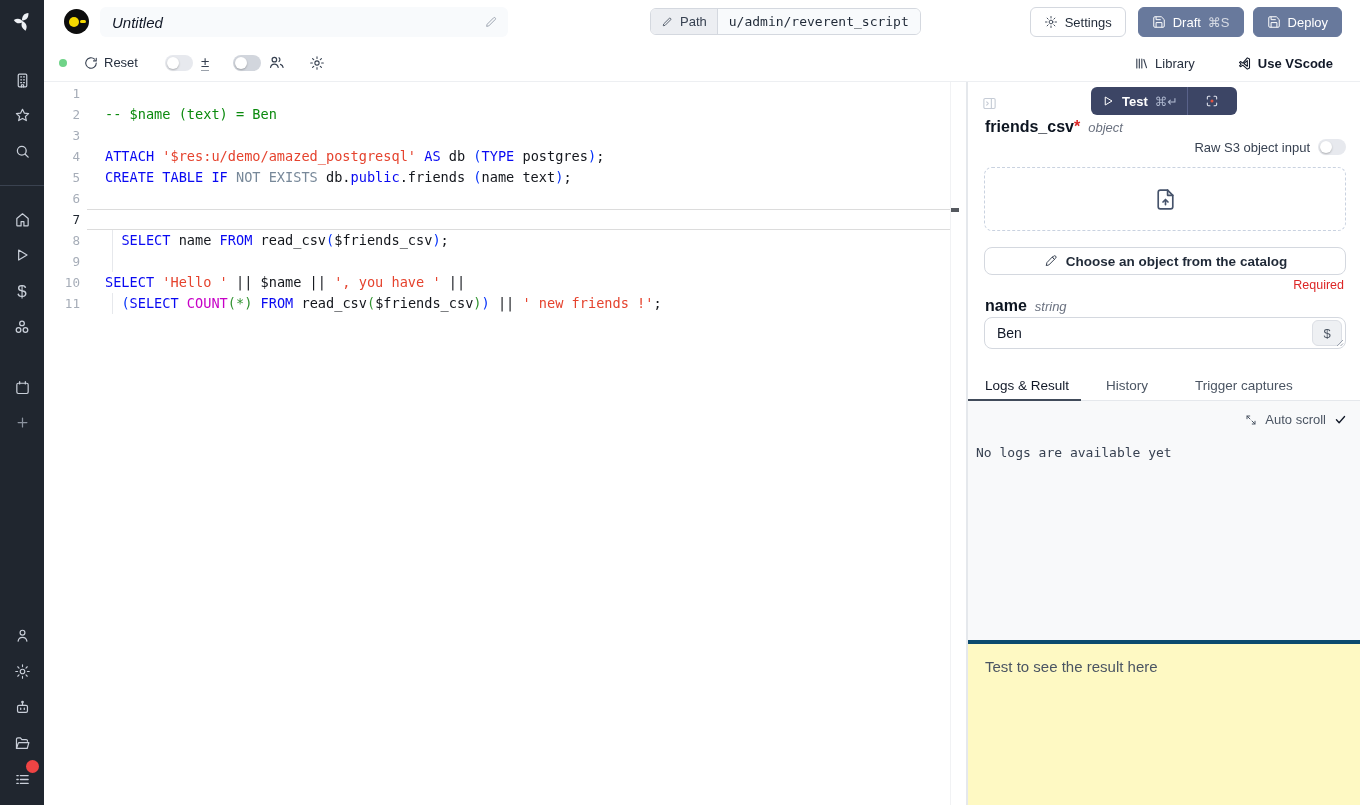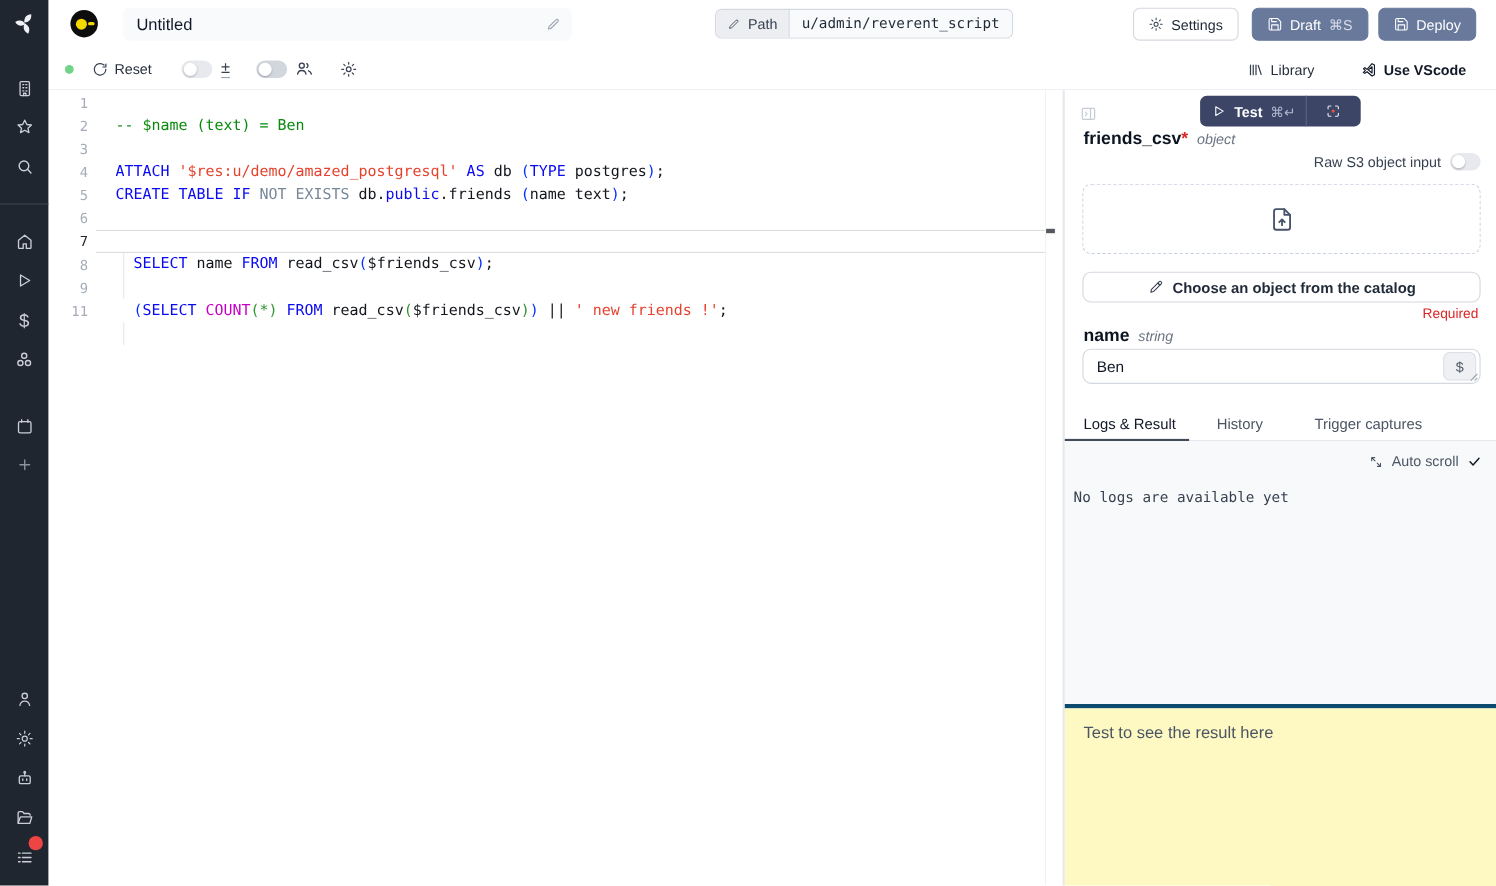--- a/index.html
+++ b/index.html
@@ -15,21 +15,21 @@
   .rail-item.dim { color:#8b939f; }
   #rail .divider { position:absolute; left:0; top:185px; width:44px; height:1px; background:#3a4250; }
   .rail-badge { position:absolute; right:5px; top:-7px; width:13px; height:13px; border-radius:50%; background:#ef4444; }
   .dollar-glyph { font-size:17px; font-weight:400; line-height:1; }
 
   
   #topbar { position:absolute; left:44px; top:0; width:1316px; height:44px; background:#fff; }
   #lang-avatar { position:absolute; left:20px; top:9px; width:25px; height:25px; border-radius:50%; background:#0d0d0d; }
   #lang-avatar .duck-eye { position:absolute; left:5px; top:8px; width:10px; height:10px; border-radius:50%; background:#f5d800; }
   #lang-avatar .duck-beak { position:absolute; left:16px; top:11px; width:6px; height:3px; border-radius:2px; background:#f5d800; }
-  #title-field { position:absolute; left:68px; top:7px; width:408px; height:30px; background:#f8fafc; border-radius:6px; display:flex; align-items:center; padding:0 10px 0 12px; cursor:text; }
+  #title-field { position:absolute; left:56px; top:7px; width:408px; height:30px; background:#f8fafc; border-radius:6px; display:flex; align-items:center; padding:0 10px 0 12px; cursor:text;font-style:italic; }
   #title-field .txt { flex:1; font-size:15px; color:#111827; }
   #path-group { position:absolute; left:606px; top:8px; height:27px; display:flex; align-items:stretch; border:1px solid #d4d8df; border-radius:6px; overflow:hidden; }
   #path-group .seg-label { display:flex; align-items:center; gap:7px; padding:0 10px; background:#eceef2; border-right:1px solid #d4d8df; font-size:13px; color:#374151; cursor:pointer; }
   #path-group .seg-value { display:flex; align-items:center; padding:0 11px; background:#f8fafc; font-size:13px; color:#1f2937; }
   #topbar-actions { position:absolute; right:18px; top:7px; height:30px; display:flex; gap:9px; }
   .btn { display:flex; align-items:center; gap:7px; height:30px; padding:0 13px; border-radius:6px; font-size:13px; cursor:pointer; }
   .btn.ghost { background:#fff; border:1px solid #d4d8df; color:#1f2937; margin-right:3px; }
   .btn.slate { background:#68799c; border:1px solid #68799c; color:#fff; font-weight:500; }
   .btn .kbd { color:rgba(255,255,255,.72); font-weight:400; }
 
@@ -310,20 +310,21 @@
   <div id="code-lines">
       <div class="cl"><span class="ln">1</span></div>
       <div class="cl"><span class="ln">2</span><span class="ct"><span style="color: rgb(11, 138, 14);">-- $name (text) = Ben</span></span></div>
       <div class="cl"><span class="ln">3</span><span class="ct"></span></div>
       <div class="cl"><span class="ln">4</span><span class="ct"><span style="color: rgb(9, 9, 242);">ATTACH</span><span style="color: rgb(19, 22, 28);"> </span><span style="color: rgb(229, 67, 46);">'$res:u/demo/amazed_postgresql'</span><span style="color: rgb(19, 22, 28);"> </span><span style="color: rgb(9, 9, 242);">AS</span><span style="color: rgb(19, 22, 28);"> db </span><span style="color: rgb(4, 49, 250);">(</span><span style="color: rgb(9, 9, 242);">TYPE</span><span style="color: rgb(19, 22, 28);"> postgres</span><span style="color: rgb(4, 49, 250);">)</span><span style="color: rgb(19, 22, 28);">;</span></span></div>
       <div class="cl"><span class="ln">5</span><span class="ct"><span style="color: rgb(9, 9, 242);">CREATE TABLE IF</span><span style="color: rgb(19, 22, 28);"> </span><span style="color: rgb(119, 136, 153);">NOT EXISTS</span><span style="color: rgb(19, 22, 28);"> db.</span><span style="color: rgb(9, 9, 242);">public</span><span style="color: rgb(19, 22, 28);">.friends </span><span style="color: rgb(4, 49, 250);">(</span><span style="color: rgb(19, 22, 28);">name text</span><span style="color: rgb(4, 49, 250);">)</span><span style="color: rgb(19, 22, 28);">;</span></span></div>
       <div class="cl"><span class="ln">6</span><span class="ct"></span></div>
       <div class="cl active"><span class="ln">7</span></div>
       <div class="cl"><span class="ln">8</span><span class="ct"><span style="color: rgb(19, 22, 28);">  </span><span style="color: rgb(9, 9, 242);">SELECT</span><span style="color: rgb(19, 22, 28);"> name </span><span style="color: rgb(9, 9, 242);">FROM</span><span style="color: rgb(19, 22, 28);"> read_csv</span><span style="color: rgb(4, 49, 250);">(</span><span style="color: rgb(19, 22, 28);">$friends_csv</span><span style="color: rgb(4, 49, 250);">)</span><span style="color: rgb(19, 22, 28);">;</span></span></div>
       <div class="cl"><span class="ln">9</span><span class="ct"></span></div>
+      <div class="cl"><span class="ln">10</span><span class="ct"><span style="color: rgb(9, 9, 242);">SELECT</span><span style="color: rgb(19, 22, 28);"> </span><span style="color: rgb(229, 67, 46);">'Hello '</span><span style="color: rgb(19, 22, 28);"> || $name || </span><span style="color: rgb(229, 67, 46);">', you have '</span><span style="color: rgb(19, 22, 28);"> ||</span></span></div>
       <div class="cl"><span class="ln">11</span><span class="ct"><span style="color: rgb(19, 22, 28);">  </span><span style="color: rgb(4, 49, 250);">(</span><span style="color: rgb(9, 9, 242);">SELECT</span><span style="color: rgb(19, 22, 28);"> </span><span style="color: rgb(199, 0, 199);">COUNT</span><span style="color: rgb(49, 147, 49);">(</span><span style="color: rgb(49, 147, 49);">*</span><span style="color: rgb(49, 147, 49);">)</span><span style="color: rgb(19, 22, 28);"> </span><span style="color: rgb(9, 9, 242);">FROM</span><span style="color: rgb(19, 22, 28);"> read_csv</span><span style="color: rgb(49, 147, 49);">(</span><span style="color: rgb(19, 22, 28);">$friends_csv</span><span style="color: rgb(49, 147, 49);">)</span><span style="color: rgb(4, 49, 250);">)</span><span style="color: rgb(19, 22, 28);"> || </span><span style="color: rgb(229, 67, 46);">' new friends !'</span><span style="color: rgb(19, 22, 28);">;</span></span></div>
     </div>
   <div id="ruler-line"></div>
   <div id="cursor-marker"></div>
 </main>
 
 <section id="rpanel">
   <span id="collapse-icon">
     <svg width="15" height="15" viewBox="0 0 24 24" fill="none" stroke="currentColor" stroke-width="1.8" stroke-linecap="round" stroke-linejoin="round">
         <rect x="3" y="4" width="18" height="16" rx="2"></rect>

